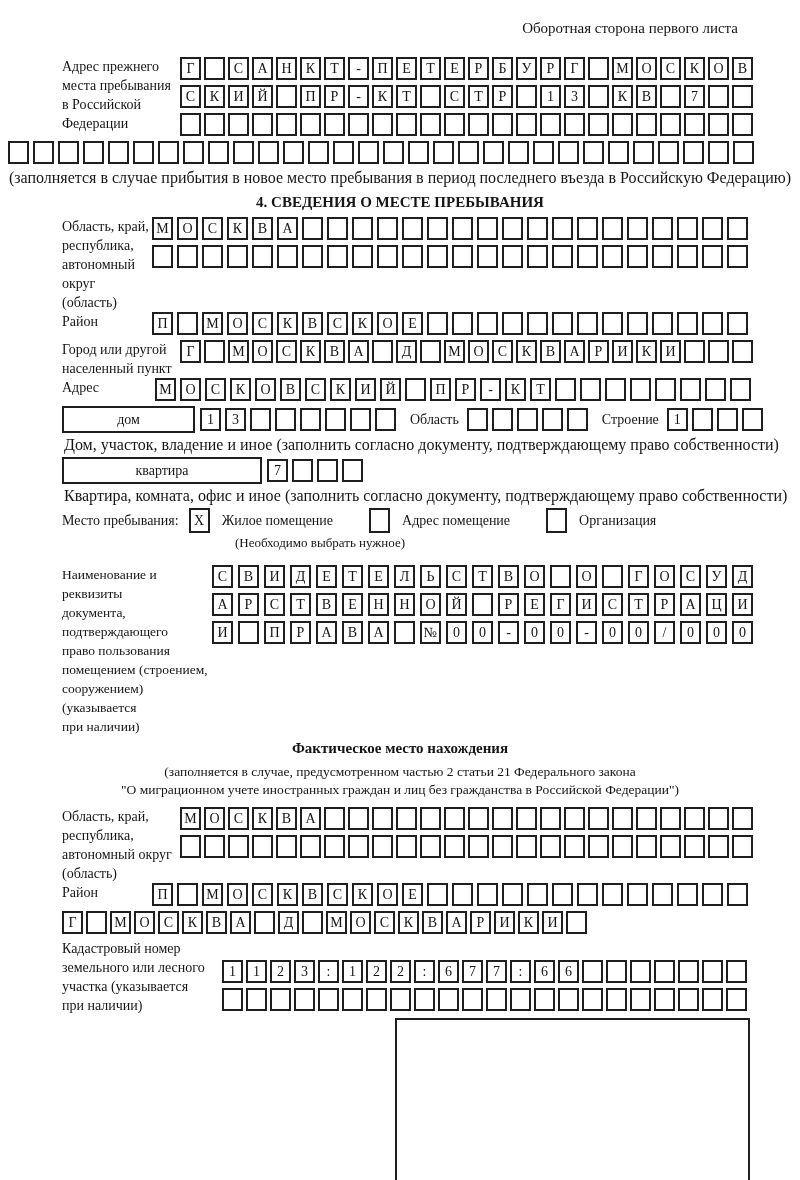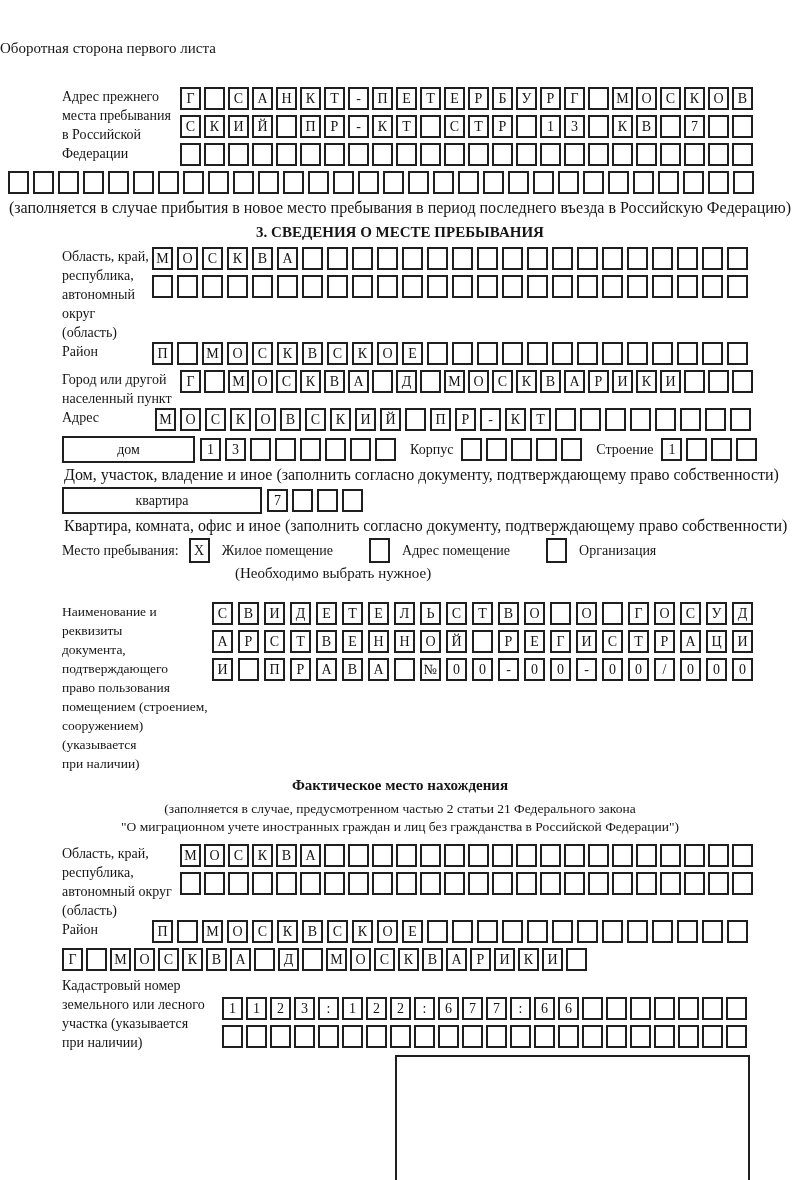--- a/index.html
+++ b/index.html
@@ -1,21 +1,21 @@
 <!DOCTYPE html>
 <html><head>
 <meta charset="utf-8">
 <style>
   * { box-sizing: border-box; }
   html, body { margin:0; padding:0; background:#fff; }
   .page {
     position:relative; width:800px; height:1180px; overflow:hidden;
     font-family:"Liberation Serif", serif; color:#151515; background:#fff;
   }
-  .header-note { text-align:left; padding:20px 62px 0 0; font-size:15px;margin-top:20px; }
+  .header-note { text-align:right; padding:20px 62px 0 0; font-size:15px; }
   .field { display:flex; align-items:flex-start; padding-left:62px; }
   .label { flex:none; font-size:14px; line-height:19px; white-space:pre-line; }
   .w90  { width:90px; }
   .w93  { width:93px; }
   .w118 { width:118px; }
   .w150 { width:150px; font-size:13.5px; }
   .w160 { width:160px; }
   .rows { flex:none; }
   .cellrow { display:flex; margin-bottom:5px; }
   .cell {
@@ -38,34 +38,34 @@
   }
   .labelbox.dom { width:133px; margin-right:5px; }
   .labelbox.kvartira { width:200px; margin-right:5px; }
   .inline-label { font-size:14px; margin:0 8px 0 10px; }
   .stay-row { display:flex; align-items:center; padding-left:62px; font-size:14px; margin-top:4px; }
   .checkbox {
     flex:none; width:21px; height:25px; border:2px solid #1f1f1f; margin:0 12px 0 10px;
     display:flex; align-items:center; justify-content:center; font-size:14px; background:#fff;
   }
   .opt-label { margin-right:26px; }
-  .stay-note { margin:2px 0 20px 235px; font-size:15px; }
+  .stay-note { margin:2px 0 14px 235px; font-size:13px; }
   .law-note { text-align:center; font-size:13.5px; line-height:18px; margin:2px 10px 8px 10px; }
   .cad-rows { margin-top:21px; }
   .stamp-section { margin-left:352px; width:442px; margin-top:2px; }
   .stamp-box { width:355px; height:175px; border:2px solid #1f1f1f; margin-left:43px; background:#fff; }
 </style>
 </head>
 <body>
 
 <div class="page">
 
   <div class="header-note">Оборотная сторона первого листа</div>
 
-  <div class="field" style="margin-top:30px;border-radius:19px;">
+  <div class="field" style="margin-top:20px;border-radius:19px;">
     <div class="label w118">Адрес прежнего
 места пребывания
 в Российской
 Федерации</div>
     <div class="rows">
       <div class="cellrow tight">
           <span class="cell">Г</span>
           <span class="cell"></span>
           <span class="cell">С</span>
           <span class="cell">А</span>
@@ -171,21 +171,21 @@
       <span class="cell"></span>
       <span class="cell"></span>
       <span class="cell"></span>
       <span class="cell"></span>
       <span class="cell"></span>
       <span class="cell"></span>
       <span class="cell"></span>
     </div>
   <div class="note note-center">(заполняется в случае прибытия в новое место пребывания в период последнего въезда в Российскую Федерацию)</div>
 
-  <div class="sec-title">3. СВЕДЕНИЯ О МЕСТЕ ПРЕБЫВАНИЯ</div>
+  <div class="sec-title">4. СВЕДЕНИЯ О МЕСТЕ ПРЕБЫВАНИЯ</div>
 
   <div class="field">
     <div class="label w90">Область, край,
 республика,
 автономный
 округ (область)</div>
     <div class="rows">
       <div class="cellrow">
           <span class="cell">М</span>
           <span class="cell">О</span>
@@ -337,21 +337,21 @@
     <div class="cellrow" style="margin-bottom:0;">
         <span class="cell">1</span>
         <span class="cell">3</span>
         <span class="cell"></span>
         <span class="cell"></span>
         <span class="cell"></span>
         <span class="cell"></span>
         <span class="cell"></span>
         <span class="cell"></span>
       </div>
-    <div class="inline-label">Корпус</div>
+    <div class="inline-label">Область</div>
     <div class="cellrow" style="margin-bottom:0;">
         <span class="cell"></span>
         <span class="cell"></span>
         <span class="cell"></span>
         <span class="cell"></span>
         <span class="cell"></span>
       </div>
     <div class="inline-label">Строение</div>
     <div class="cellrow" style="margin-bottom:0;">
         <span class="cell">1</span>

